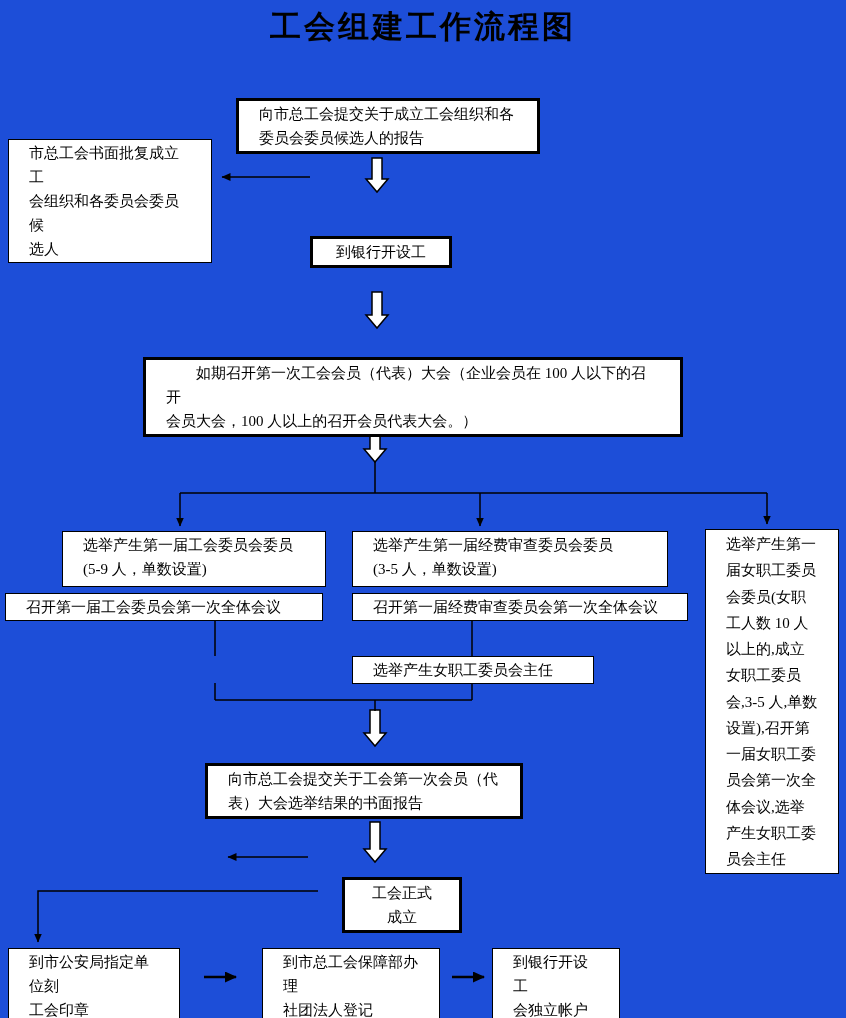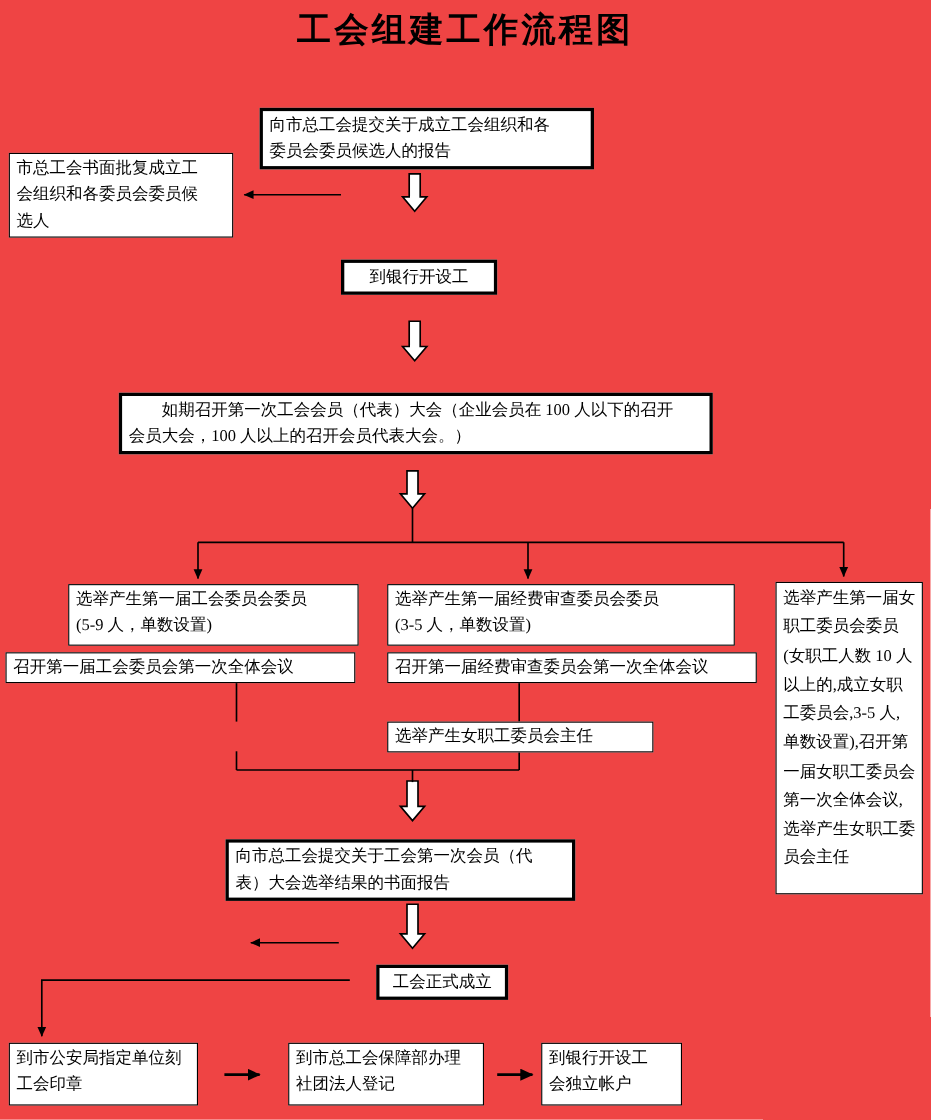--- a/index.html
+++ b/index.html
@@ -5,21 +5,21 @@
   * { margin: 0; padding: 0; box-sizing: border-box; }
   html, body { background: #fff; }
   body {
     font-family: "Liberation Serif", "DejaVu Serif", serif;
     color: #000;
   }
   .canvas {
     position: relative;
     width: 846px;
     height: 1018px;
-    background: #ef4444;
+    background: #1d4ed8;
     margin: 0 auto;
     overflow: hidden;
   }
   .title {
     position: absolute;
     top: 6px;
     left: 0;
     width: 100%;
     text-align: center;
     font-size: 31px;
@@ -32,28 +32,28 @@
     top: 0;
     z-index: 1;
   }
   .node {
     position: absolute;
     z-index: 2;
     border: 1px solid #000;
     background: #fff;
     font-size: 15px;
     line-height: 1.6;
-    padding: 1px 6px;
+    padding: 1px 20px;
     white-space: pre-line;
     text-align: left;
     font-family: Liberation Serif, serif;
   }
   .node.thick { border-width: 3px; }
   .node.center { text-align: center; }
-  .node.indent { text-indent: 2em; }
+  .node.indent { text-indent: 2em; margin-left: 35px; }
   .node.tall { line-height: 1.75; }
 </style>
 </head>
 <body>
 
 <div class="canvas">
 
   <div class="title">工会组建工作流程图</div>
 
   <svg class="connectors" width="846" height="1018" viewBox="0 0 846 1018">

